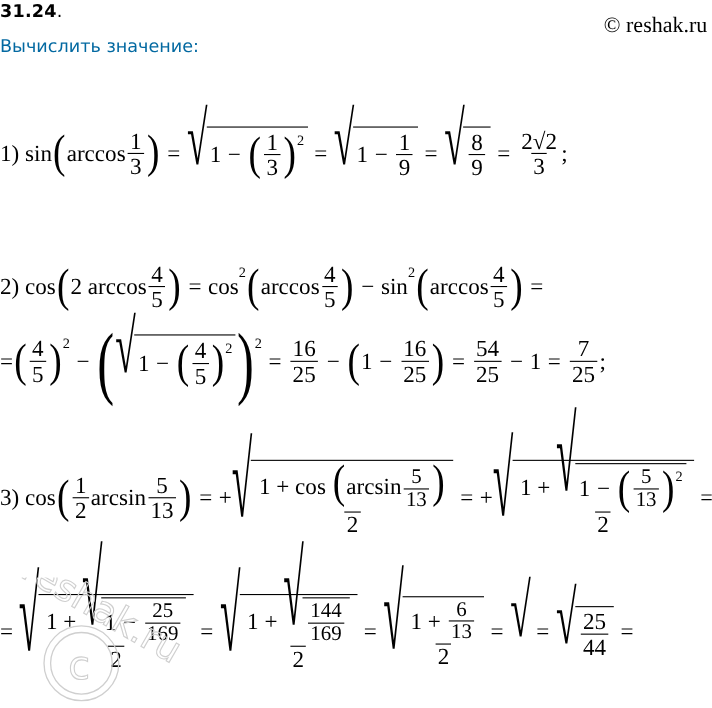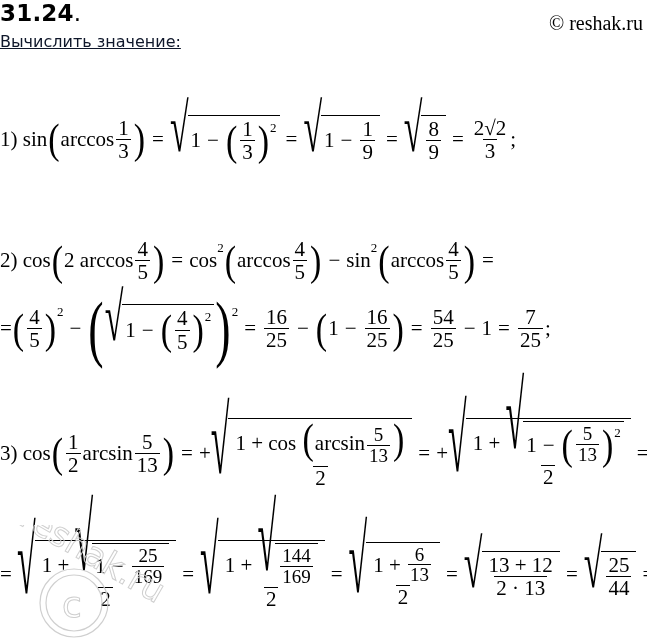--- a/index.html
+++ b/index.html
@@ -1,22 +1,22 @@
 <!DOCTYPE html>
 <html><head>
 <meta charset="utf-8">
 <style>
   html, body { margin:0; padding:0; background:#ffffff; }
   body { width:647px; height:644px; position:relative; overflow:hidden; color:#000;
          font-family:"Liberation Serif", serif; }
   .abs { position:absolute; white-space:nowrap; }
-  .title { left:0; top:0; font-family:"DejaVu Sans", sans-serif; font-size:23px; font-weight:bold; letter-spacing:0.2px; }
+  .title { left:0; top:0; font-family:"DejaVu Sans", sans-serif; font-size:16px; font-weight:bold; letter-spacing:0.2px; }
   .title .dot { font-weight:normal; }
   .copy { right:4px; top:12px; font-size:20px; }
-  .subtitle { left:0; top:32px; font-family:"DejaVu Sans", sans-serif; font-size:16px; color:#0f172a;text-decoration:underline; }
+  .subtitle { left:0; top:32px; font-family:"DejaVu Sans", sans-serif; font-size:16px; color:#0369a1; }
 
   .line { position:absolute; left:0; display:flex; align-items:center; font-size:21px; white-space:nowrap; }
   .line > * { flex:none; }
   .frac { display:inline-flex; flex-direction:column; align-items:center; vertical-align:middle; margin:0 2px; line-height:1.05; }
   .frac .num { padding:0 2px; }
   .frac .den { border-top:1.3px solid #000; padding:0 2px; }
   .sm { font-size:19px; }
   .paren { font-size:34px; transform:scaleY(1.25); display:inline-block; font-weight:200; margin:0 1px; }
   .paren.big { font-size:46px; transform:scaleY(1.6); }
   .sup { font-size:13px; align-self:flex-start; margin-top:2px; }
@@ -278,26 +278,20 @@
               <span class="num">6</span>
               <span class="den">13</span>
             </span></span>
           <span class="den">2</span>
         </span>
   </span>
     </span>
   <span class="op">=</span>
   <span class="sqrt tall">
       <span class="rad">√</span>
-      <span class="body">
-    <span class="frac">
-          <span class="num">13 + 12</span>
-          <span class="den">2 · 13</span>
-        </span>
-  </span>
     </span>
   <span class="op">=</span>
   <span class="sqrt tall">
       <span class="rad">√</span>
       <span class="body">
     <span class="frac">
           <span class="num">25</span>
           <span class="den">44</span>
         </span>
   </span>

